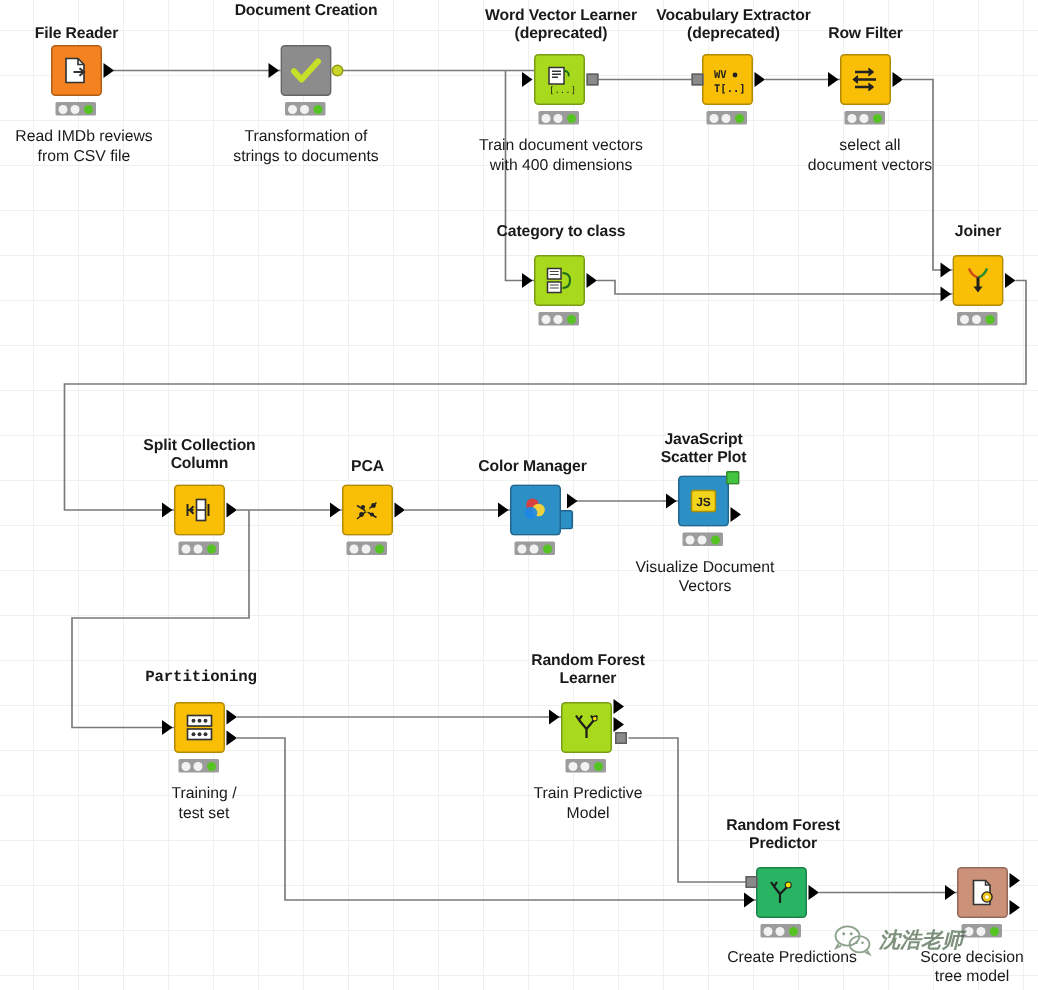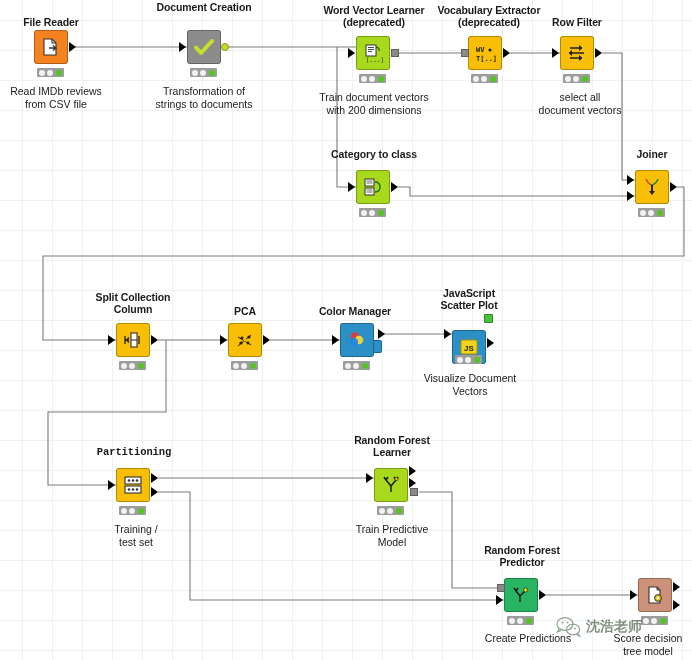--- a/index.html
+++ b/index.html
@@ -104,20 +104,21 @@
   }
 
   
   #watermark {
     position: absolute;
     left: 556px; top: 612px;
     width: 130px; height: 30px;
     display: flex; align-items: center; gap: 4px;
     opacity: .62;
     pointer-events: none;
+    font-style: italic;
   }
   #watermark .wm-text {
     font-family: "DejaVu Sans", sans-serif;
     font-size: 14px;
     color: #2f4f2f;
     font-weight: bold;
     letter-spacing: 0px;
   }
 </style>
 </head>
@@ -206,21 +207,21 @@
     </svg>
   </div>
   <div class="port-in" style="left:348px; top:48px;"></div>
   <div class="port-sq" style="left:391px; top:49px;"></div>
   <div class="status" style="left:359px; top:74px;">
     <i class="off"></i>
       <i class="off"></i>
       <i class="on"></i>
   </div>
   <div class="ndesc" style="left:300px; top:91px; width:148px;">Train document vectors
-with 200 dimensions</div>
+with 400 dimensions</div>
 
   <div class="ntitle" style="left:419px; top:4px; width:140px;">Vocabulary Extractor
 (deprecated)</div>
   <div class="node" style="left:468px; top:36px; background:#f9bf06;">
     <svg width="22" height="20" viewBox="0 0 22 20">
       <text x="2" y="9" font-size="7" font-weight="bold" fill="#222" font-family="monospace">WV</text>
       <circle cx="16" cy="7" r="1.6" fill="#222"></circle>
       <text x="2" y="18" font-size="7" font-weight="bold" fill="#222" font-family="monospace">T[..]</text>
     </svg>
   </div>
@@ -334,21 +335,21 @@
   <div class="port-in" style="left:332px; top:335px;"></div>
   <div class="port-out" style="left:378px; top:329px;"></div>
   <div class="status" style="left:343px; top:361px;">
     <i class="off"></i>
       <i class="off"></i>
       <i class="on"></i>
   </div>
 
   <div class="ntitle" style="left:411px; top:287px; width:116px;">JavaScript
 Scatter Plot</div>
-  <div class="node" style="left:452px; top:330px; background:#2c8fc6;">
+  <div class="node" style="left:452px; top:317px; background:#2c8fc6;">
     <svg width="22" height="18" viewBox="0 0 22 18">
       <rect x="3" y="2" width="16" height="14" rx="1.5" fill="#f2d41c" stroke="#a88f00" stroke-width="1"></rect>
       <text x="11" y="12.5" font-size="8" font-weight="bold" fill="#222" text-anchor="middle" font-family="sans-serif">JS</text>
     </svg>
   </div>
   <div class="tab-tr" style="left:484px; top:314px; background:#45c43f;"></div>
   <div class="port-in" style="left:444px; top:329px;"></div>
   <div class="port-out" style="left:487px; top:338px;"></div>
   <div class="status" style="left:455px; top:355px;">
     <i class="off"></i>

